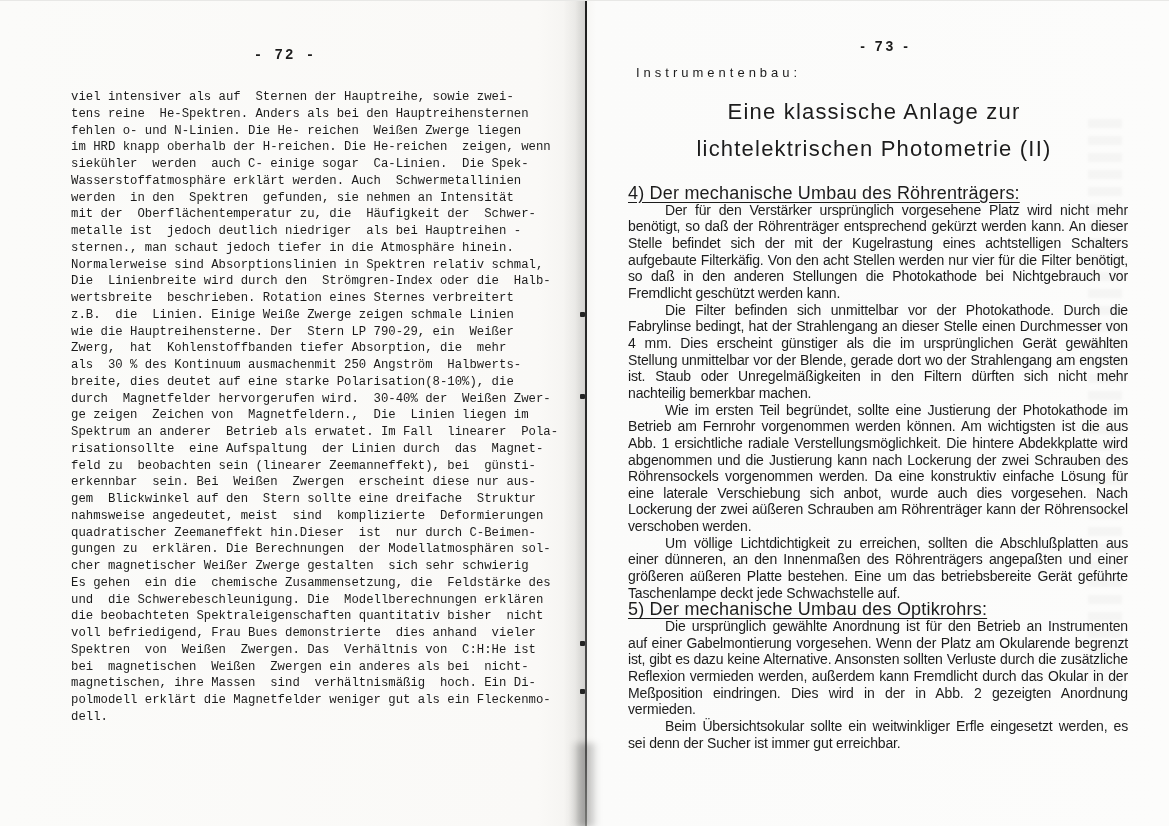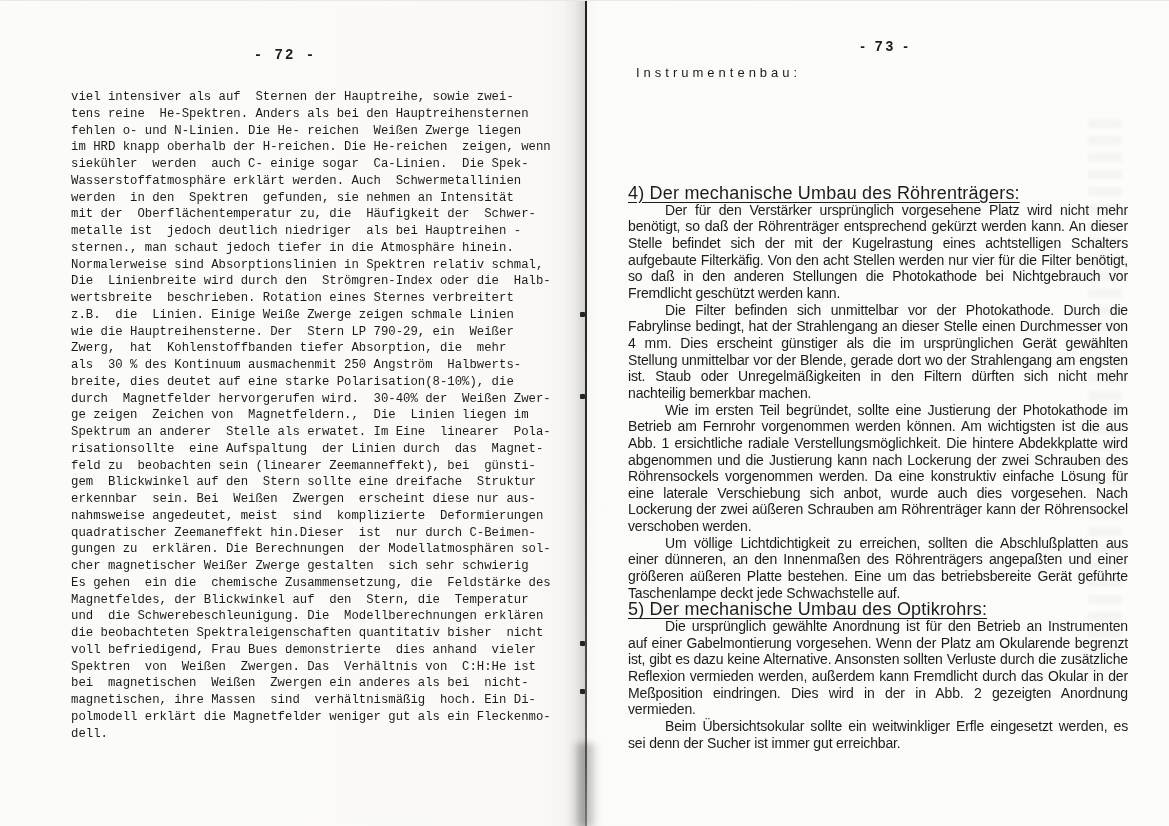--- a/index.html
+++ b/index.html
@@ -97,31 +97,30 @@
         <div class="tline">Normalerweise sind Absorptionslinien in Spektren relativ schmal,</div>
         <div class="tline">Die  Linienbreite wird durch den  Strömgren-Index oder die  Halb-</div>
         <div class="tline">wertsbreite  beschrieben. Rotation eines Sternes verbreitert</div>
         <div class="tline">z.B.  die  Linien. Einige Weiße Zwerge zeigen schmale Linien</div>
         <div class="tline">wie die Hauptreihensterne. Der  Stern LP 790-29, ein  Weißer</div>
         <div class="tline">Zwerg,  hat  Kohlenstoffbanden tiefer Absorption, die  mehr</div>
         <div class="tline">als  30 % des Kontinuum ausmachenmit 250 Angström  Halbwerts-</div>
         <div class="tline">breite, dies deutet auf eine starke Polarisation(8-10%), die</div>
         <div class="tline">durch  Magnetfelder hervorgerufen wird.  30-40% der  Weißen Zwer-</div>
         <div class="tline">ge zeigen  Zeichen von  Magnetfeldern.,  Die  Linien liegen im</div>
-        <div class="tline">Spektrum an anderer  Stelle als erwatet. Im Eine  linearer  Pola-</div>
+        <div class="tline">Spektrum an anderer  Betrieb als erwatet. Im Fall  linearer  Pola-</div>
         <div class="tline">risationsollte  eine Aufspaltung  der Linien durch  das  Magnet-</div>
         <div class="tline">feld zu  beobachten sein (linearer Zeemanneffekt), bei  günsti-</div>
+        <div class="tline">erkennbar  sein. Bei  Weißen  Zwergen  erscheint diese nur aus-</div>
         <div class="tline">gem  Blickwinkel auf den  Stern sollte eine dreifache  Struktur</div>
-        <div class="tline">erkennbar  sein. Bei  Weißen  Zwergen  erscheint diese nur aus-</div>
         <div class="tline">nahmsweise angedeutet, meist  sind  komplizierte  Deformierungen</div>
         <div class="tline">quadratischer Zeemaneffekt hin.Dieser  ist  nur durch C-Beimen-</div>
         <div class="tline">gungen zu  erklären. Die Berechnungen  der Modellatmosphären sol-</div>
         <div class="tline">cher magnetischer Weißer Zwerge gestalten  sich sehr schwierig</div>
         <div class="tline">Es gehen  ein die  chemische Zusammensetzung, die  Feldstärke des</div>
-        <div class="tline">Magnetfeldes, der Blickwinkel auf  den  Stern, die  Temperatur</div>
         <div class="tline">und  die Schwerebeschleunigung. Die  Modellberechnungen erklären</div>
         <div class="tline">die beobachteten Spektraleigenschaften quantitativ bisher  nicht</div>
         <div class="tline">voll befriedigend, Frau Bues demonstrierte  dies anhand  vieler</div>
         <div class="tline">Spektren  von  Weißen  Zwergen. Das  Verhältnis von  C:H:He ist</div>
         <div class="tline">bei  magnetischen  Weißen  Zwergen ein anderes als bei  nicht-</div>
         <div class="tline">magnetischen, ihre Massen  sind  verhältnismäßig  hoch. Ein Di-</div>
         <div class="tline">polmodell erklärt die Magnetfelder weniger gut als ein Fleckenmo-</div>
         <div class="tline">dell.</div>
       </div>
   </div>
@@ -131,20 +130,24 @@
   <div class="binding-bottom"></div>
   <div class="binding-notch n1"></div>
   <div class="binding-notch n2"></div>
   <div class="binding-notch n3"></div>
   <div class="binding-notch n4"></div>
   <div class="scan-artifact"></div>
 
   <div class="right-page">
     <div class="page-number">- 73 -</div>
     <div class="kicker">Instrumentenbau:</div>
+    <h1 class="article-title">
+      <span>Eine klassische Anlage zur</span><br>
+      <span>lichtelektrischen Photometrie (II)</span>
+    </h1>
     <div class="article-body">
       <h3>4) Der mechanische Umbau des Röhrenträgers:</h3>
       <p>Der für den Verstärker ursprünglich vorgesehene Platz wird nicht mehr benötigt, so daß der Röhrenträger entsprechend gekürzt werden kann. An dieser Stelle befindet sich der mit der Kugelrastung eines achtstelligen Schalters aufgebaute Filterkäfig. Von den acht Stellen werden nur vier für die Filter benötigt, so daß in den anderen Stellungen die Photokathode bei Nichtgebrauch vor Fremdlicht geschützt werden kann.</p>
       <p>Die Filter befinden sich unmittelbar vor der Photokathode. Durch die Fabrylinse bedingt, hat der Strahlengang an dieser Stelle einen Durchmesser von 4 mm. Dies erscheint günstiger als die im ursprünglichen Gerät gewählten Stellung unmittelbar vor der Blende, gerade dort wo der Strahlengang am engsten ist. Staub oder Unregelmäßigkeiten in den Filtern dürften sich nicht mehr nachteilig bemerkbar machen.</p>
       <p>Wie im ersten Teil begründet, sollte eine Justierung der Photokathode im Betrieb am Fernrohr vorgenommen werden können. Am wichtigsten ist die aus Abb. 1 ersichtliche radiale Verstellungsmöglichkeit. Die hintere Abdekkplatte wird abgenommen und die Justierung kann nach Lockerung der zwei Schrauben des Röhrensockels vorgenommen werden. Da eine konstruktiv einfache Lösung für eine laterale Verschiebung sich anbot, wurde auch dies vorgesehen. Nach Lockerung der zwei aüßeren Schrauben am Röhrenträger kann der Röhrensockel verschoben werden.</p>
       <p>Um völlige Lichtdichtigkeit zu erreichen, sollten die Abschlußplatten aus einer dünneren, an den Innenmaßen des Röhrenträgers angepaßten und einer größeren aüßeren Platte bestehen. Eine um das betriebsbereite Gerät geführte Taschenlampe deckt jede Schwachstelle auf.</p>
       <h3>5) Der mechanische Umbau des Optikrohrs:</h3>
       <p>Die ursprünglich gewählte Anordnung ist für den Betrieb an Instrumenten auf einer Gabelmontierung vorgesehen. Wenn der Platz am Okularende begrenzt ist, gibt es dazu keine Alternative. Ansonsten sollten Verluste durch die zusätzliche Reflexion vermieden werden, außerdem kann Fremdlicht durch das Okular in der Meßposition eindringen. Dies wird in der in Abb. 2 gezeigten Anordnung vermieden.</p>
       <p>Beim Übersichtsokular sollte ein weitwinkliger Erfle eingesetzt werden, es sei denn der Sucher ist immer gut erreichbar.</p>
     </div>

